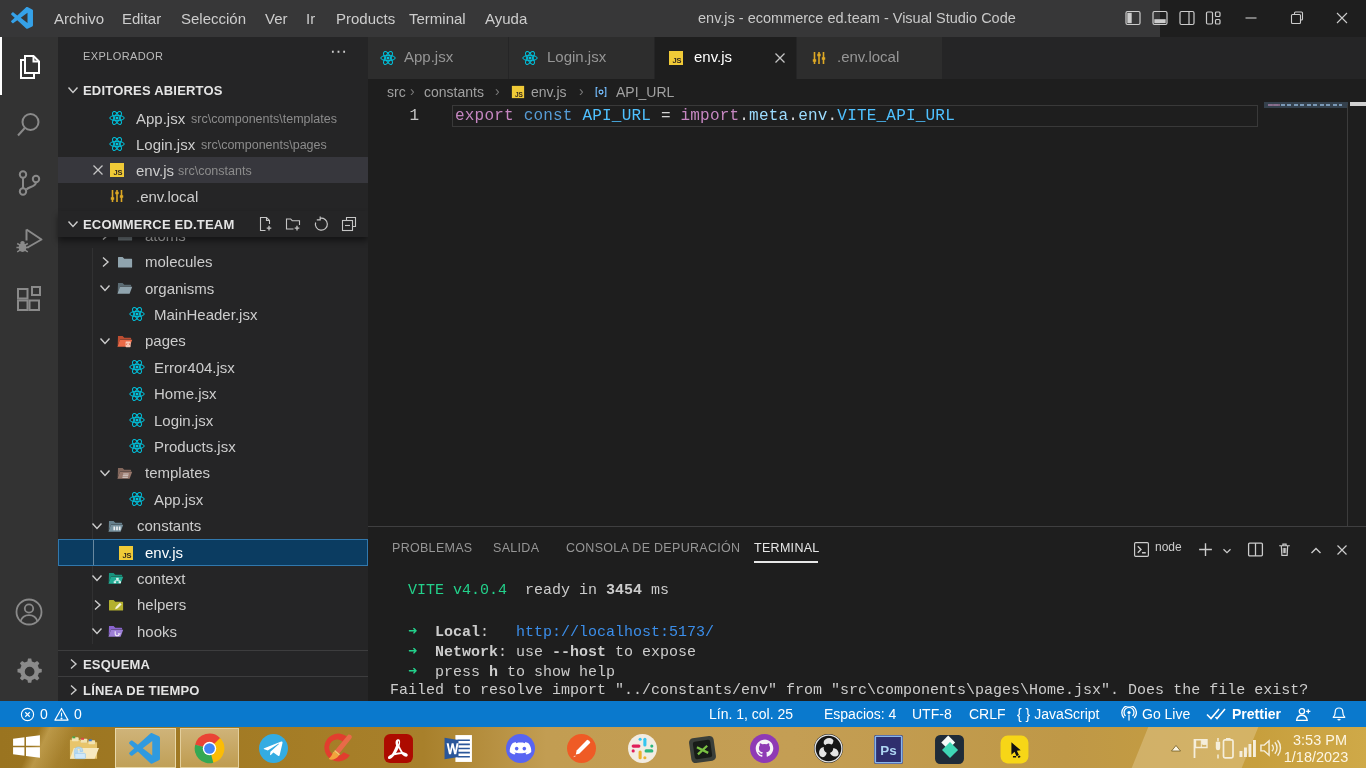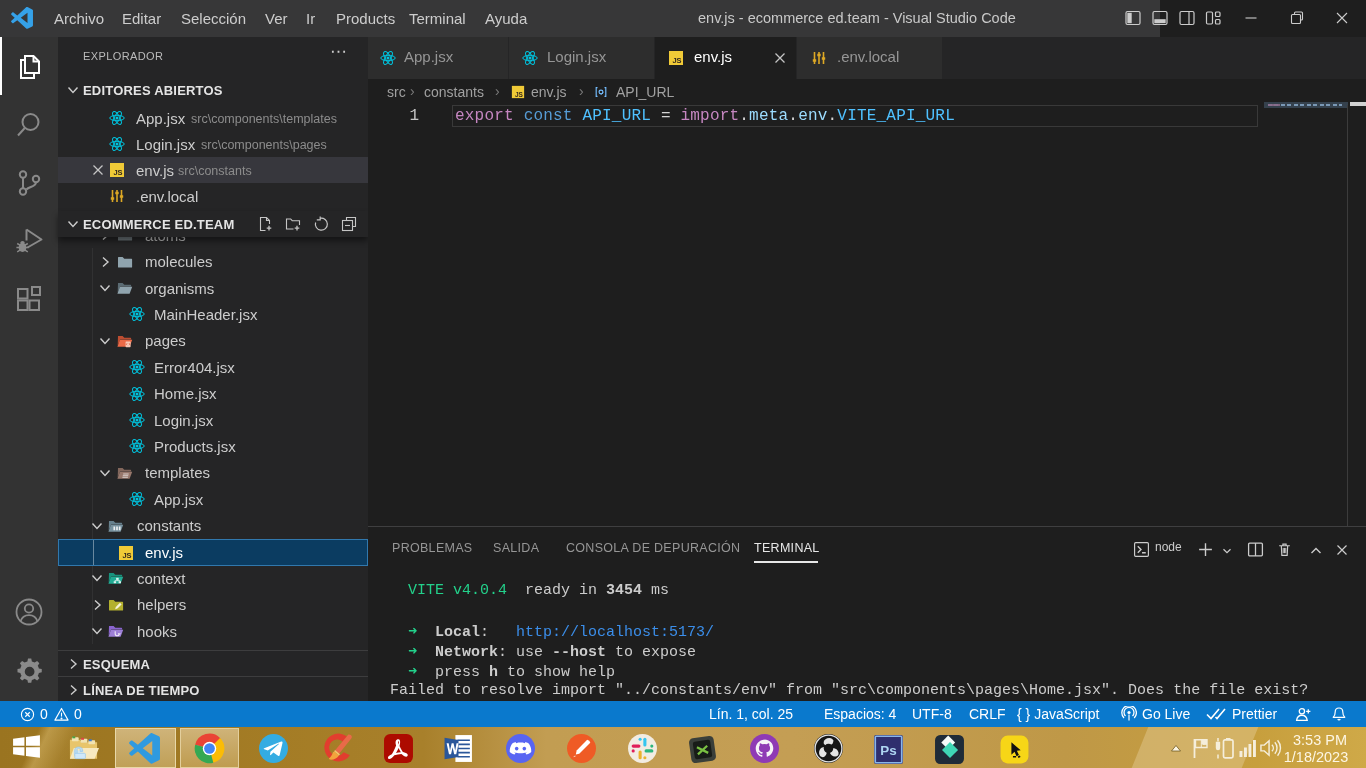--- a/index.html
+++ b/index.html
@@ -563,21 +563,21 @@
     <svg class="abs" style="left:1121px;top:5px" width="16" height="16" viewBox="0 0 16 16" fill="none" stroke="#ffffff" stroke-width="1.2">
       <circle cx="8" cy="6.5" r="1.6" fill="#fff" stroke="none"></circle>
       <path d="M4.5 10 a5 5 0 1 1 7 0 M3 12 a7.3 7.3 0 1 1 10.2 0" stroke-width="1.3"></path>
       <path d="M8 8.5 V14.5"></path>
     </svg>
     <div class="sbitem" style="left:1142px;">Go Live</div>
     <svg class="abs" style="left:1206px;top:6px" width="22" height="14" viewBox="0 0 22 14" fill="none" stroke="#ffffff" stroke-width="1.6">
       <path d="M1 7.5 L5 11.5 L13 2"></path>
         <path d="M9.5 10 L11 11.5 L19 2"></path>
     </svg>
-    <div class="sbitem" style="left:1232px;">Prettier</div>
+    <div class="sbitem" style="left:1232px;font-weight:bold;">Prettier</div>
     <svg class="abs" style="left:1295px;top:5px" width="17" height="17" viewBox="0 0 16 16" fill="none" stroke="#ffffff" stroke-width="1.2">
       <circle cx="6.5" cy="5" r="2.5"></circle>
         <path d="M1.5 13.5 C2 9.8 4 8.7 6.5 8.7 C9 8.7 11 9.8 11.5 13.5 Z"></path>
       <path d="M12.5 3 V7 M10.5 5 H14.5"></path>
     </svg>
     <svg class="abs" style="left:1331px;top:5px" width="16" height="16" viewBox="0 0 16 16" fill="none" stroke="#ffffff" stroke-width="1.2">
       <path d="M8 2 C5.5 2 4.2 3.8 4.2 6 C4.2 9.5 2.8 10.5 2.2 11.3 H13.8 C13.2 10.5 11.8 9.5 11.8 6 C11.8 3.8 10.5 2 8 2 Z" stroke-linejoin="round"></path>
       <path d="M6.8 13 a1.3 1.3 0 0 0 2.4 0"></path>
     </svg>
   </div>

